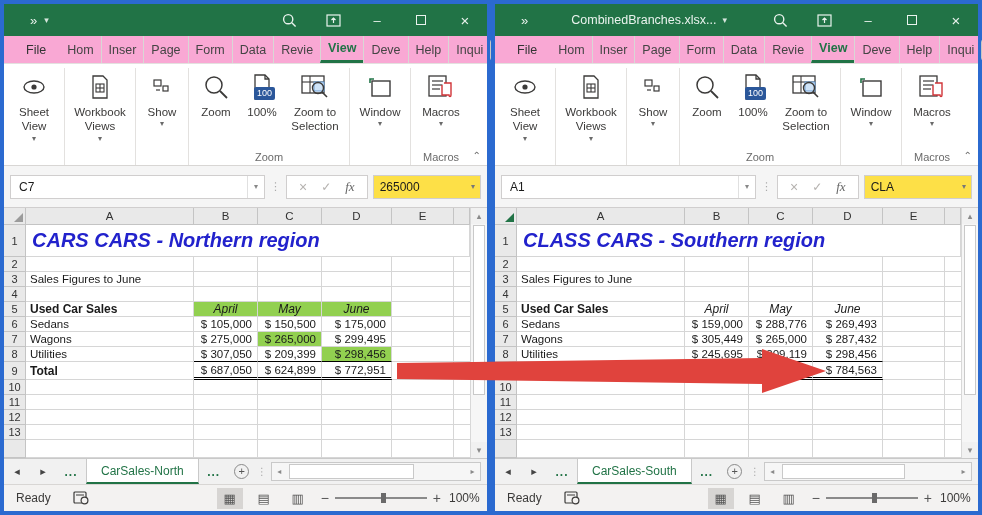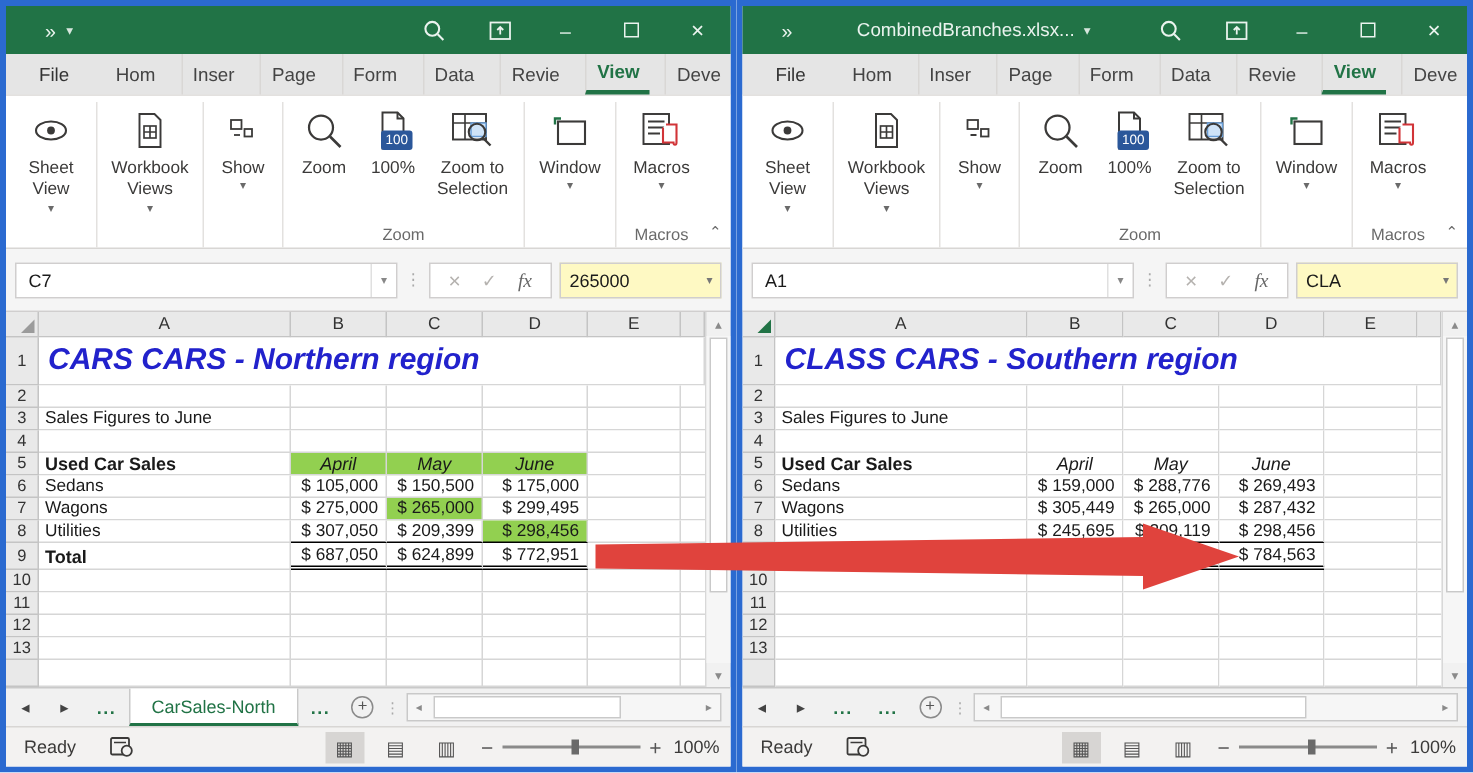--- a/index.html
+++ b/index.html
@@ -19,21 +19,21 @@
   .tb-chev{margin-left:26px;font-size:13px;letter-spacing:1px}
   .tb-title{margin-left:42px;white-space:nowrap;font-size:12.5px}
   .tb-drop{margin-left:6px;font-size:9px;opacity:.9}
   .tb-icons{margin-left:auto;display:flex;align-items:center;height:100%}
   .tb-btn{width:44px;height:100%;display:flex;align-items:center;justify-content:center}
   .maxbox{width:10px;height:10px;border:1px solid #eaf3ee}
   .minus{font-size:13px}
   .xx{font-size:15px}
 
   
-  .menubar{flex:0 0 28px;background:#e5e5e5;display:flex;align-items:stretch;font-size:12.5px;border-bottom:1px solid #e3e1df;gap:10px;}
+  .menubar{flex:0 0 28px;background:#f9a8d4;display:flex;align-items:stretch;font-size:12.5px;border-bottom:1px solid #e3e1df;}
   .mtab{display:flex;align-items:center;padding:0 7px;color:#444;position:relative;white-space:nowrap}
   .mtab.sep{border-left:1px solid #d9d7d5}
   .mtab.file{padding:0 14px;margin-left:8px;color:#333}
   .mtab.active{color:var(--green);font-weight:bold;border-bottom:3px solid var(--green);padding-bottom:0}
   .menu-right{margin-left:auto;display:flex;align-items:center}
   .sharebtn{width:30px;height:22px;border:1px solid #c8c6c4;border-radius:3px;display:flex;align-items:center;justify-content:center;margin-right:4px}
   .mnext{width:14px;height:100%;display:flex;align-items:center;justify-content:center;border-left:1px solid #d9d7d5;color:#666;font-size:10px}
 
   
   .ribbon{flex:0 0 102px;background:#fff;border-bottom:1px solid #d8d6d4;display:flex;position:relative;padding-top:4px}
@@ -45,21 +45,21 @@
   .chev{font-size:8px;color:#6a6a6a}
   .collapse{position:absolute;right:6px;bottom:4px;color:#666;font-size:10px}
 
   
   .fbar{flex:0 0 41px;background:#f5f5f5;display:flex;align-items:center;padding:4px 6px;gap:5px}
   .namebox{width:255px;height:24px;background:#fff;border:1px solid #d0cece;display:flex;align-items:center;font-size:12px;padding-left:8px}
   .namebox .nb-drop{margin-left:auto;padding:0 6px;color:#888;font-size:8px;border-left:1px solid #e0e0e0;align-self:stretch;display:flex;align-items:center}
   .fdots{color:#aaa;font-size:11px}
   .fbtns{height:24px;background:#fff;border:1px solid #d0cece;display:flex;align-items:center;gap:14px;padding:0 12px;color:#b5b2af}
   .fx{font-style:italic;font-family:"Liberation Serif",serif;color:#666;font-size:13px}
-  .fvalue{flex:1;height:24px;background:#fef9c3;border:1px solid #d0cece;display:flex;align-items:center;font-size:12px;padding-left:6px}
+  .fvalue{flex:1;height:24px;background:#fde047;border:1px solid #d0cece;display:flex;align-items:center;font-size:12px;padding-left:6px}
   .fvalue .nb-drop{margin-left:auto;padding:0 5px;color:#777;font-size:8px}
 
   
   .gridwrap{flex:1;display:flex;overflow:hidden;border-top:1px solid #d0cece}
   .gcol{flex:1;display:flex;flex-direction:column;overflow:hidden}
   .r{display:flex;flex:0 0 15px}
   .r.h1{flex:0 0 32px}.r.h9{flex:0 0 18px}.r.hdr{flex:0 0 17px}.r.fill{flex:1}
   .c{border-right:1px solid var(--grid);border-bottom:1px solid var(--grid);font-size:11.5px;display:flex;align-items:center;overflow:hidden;background:#fff}
   .cwRN{flex:0 0 22px}.cwA{flex:0 0 168px}.cwB{flex:0 0 64px}.cwC{flex:0 0 64px}.cwD{flex:0 0 70px}.cwE{flex:0 0 62px}.cwF{flex:1 1 auto;border-right:none}
   .rn{background:var(--hdrbg);border-right:1px solid var(--hdrbrd);border-bottom:1px solid var(--hdrbrd);color:#333;justify-content:center;font-size:11px}
@@ -823,20 +823,21 @@
             <div class="vthumb"></div>
           </div>
         <div class="sarr">▾</div>
       </div>
     </div>
 
     <div class="tabstrip">
       <span class="tnav">◂</span>
       <span class="tnav">▸</span>
       <span class="tdots">...</span>
+      <span class="sheettab">CarSales-South</span>
       <span class="tdots">...</span>
       <span class="newsheet">
           <span class="plus-circle">+</span>
         </span>
       <span class="tsep">⋮</span>
       <span class="hscroll">
         <span class="hsa">◂</span>
         <span class="htrack">
             <span class="hthumb"></span>
           </span>

